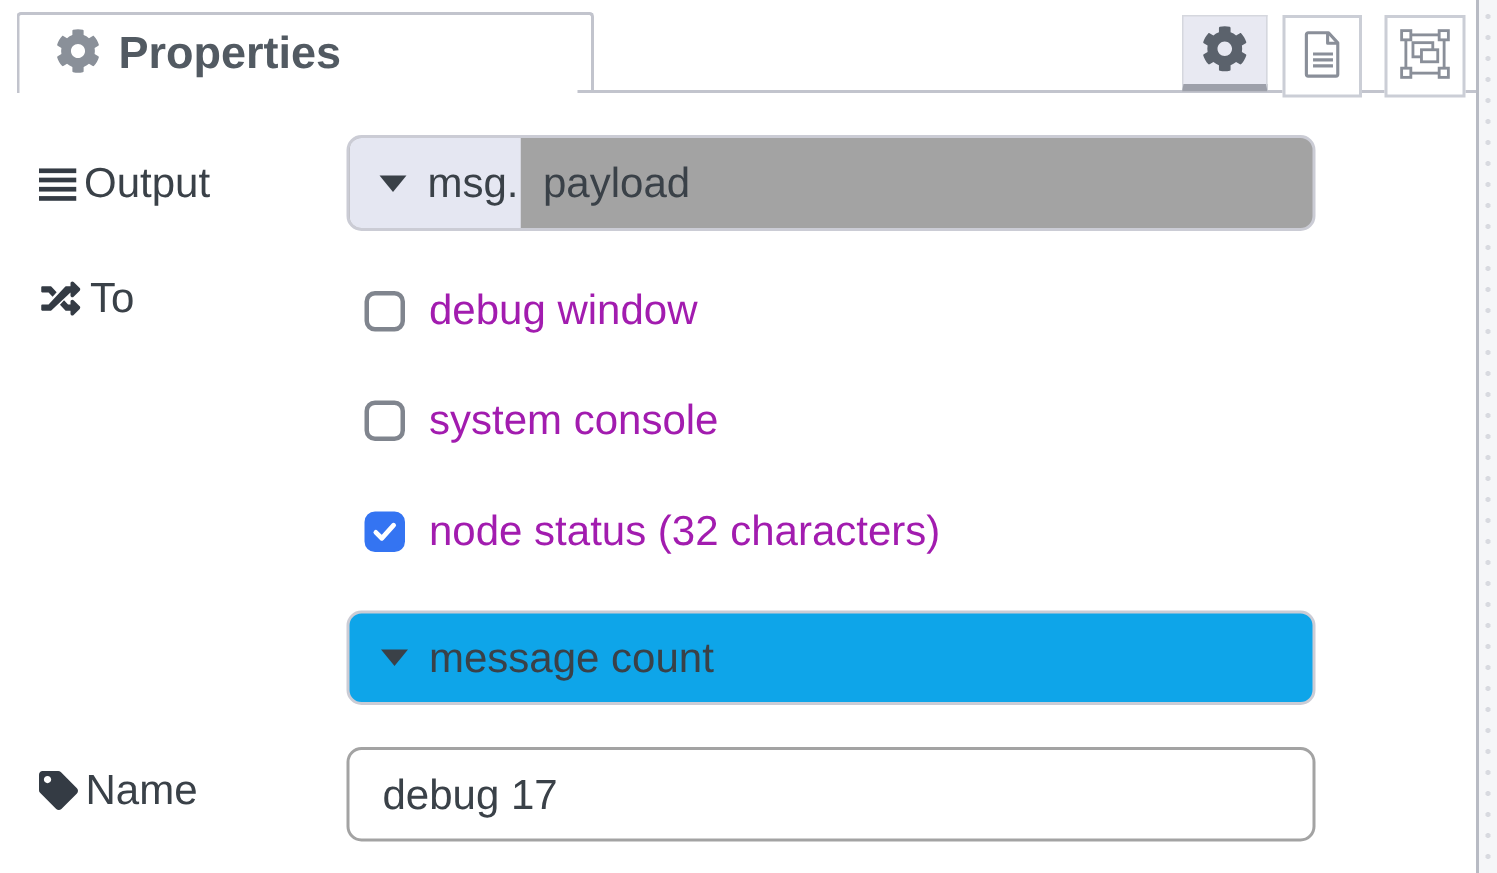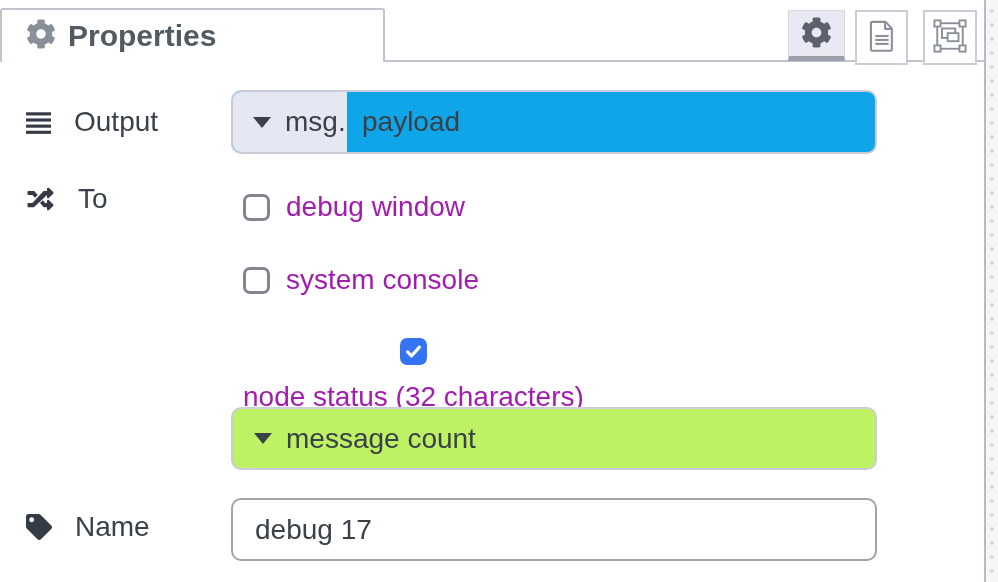--- a/index.html
+++ b/index.html
@@ -4,21 +4,21 @@
 <style>
   * { margin:0; padding:0; box-sizing:border-box; }
   html,body { background:#fff; }
   body { font-family:"Liberation Sans", sans-serif; color:#3A4148; }
   .panel {
     position:relative; width:998px; height:582px; background:#fff; overflow:hidden;
   }
 
   
   .tab-active {
-    position:absolute; left:0; top:8px; width:385px; height:54px;
+    position:absolute; left:11px; top:8px; width:385px; height:54px;
     border:2px solid #C2C4CD; border-bottom:none; border-radius:3px 3px 0 0;
     background:#fff; display:flex; align-items:center; padding-left:24px; gap:12px;
   }
   .tab-title { font-size:30px; font-weight:700; color:#525A62; }
   .tab-gear { color:#8A9099; }
   .header-line {
     position:absolute; top:60px; left:385px; width:601px; height:0;
     border-top:2px solid #C2C4CD;
   }
   .icon-btn {
@@ -36,32 +36,32 @@
   .resize-strip {
     position:absolute; top:0; right:0; width:14px; height:582px;
     background-color:#F5F6F8;
     background-image:radial-gradient(circle, #D8DAE0 1.6px, transparent 1.8px);
     background-size:14px 14px; background-position:center 4px;
     border-left:2px solid #B8BBC4; cursor:col-resize;
   }
 
   
   .field-label {
-    position:absolute; left:26px; display:flex; align-items:center; gap:23px;
+    position:absolute; left:26px; display:flex; align-items:center; gap:5px;
     height:34px; font-size:28px; color:#3A4148;
   }
   .label-output { top:105px; }
   .label-to { top:182px; }
   .label-name { top:510px; }
   .field-label svg { flex:0 0 auto; color:#343B44; }
 
   
   .typed-input {
     position:absolute; left:231px; top:90px; width:646px; height:64px;
-    border:2px solid #CBCCD5; border-radius:10px; background:#0ea5e9;
+    border:2px solid #CBCCD5; border-radius:10px; background:#a3a3a3;
     display:flex; overflow:hidden;
   }
   .ti-button {
     width:114px; background:#E5E7F2; display:flex; align-items:center;
     padding-left:20px; gap:14px; cursor:pointer; border-right:1px solid #E5E7F2;
   }
   .ti-type-label { font-size:28px; color:#3A4148; }
   .ti-value {
     flex:1; display:flex; align-items:center; padding-left:15px;
     font-size:28px; color:#3A4148;border-radius:21px;
@@ -71,34 +71,34 @@
     border-right:9px solid transparent; border-top:11px solid #3A4148;
   }
 
   
   .check-row {
     position:absolute; left:243px; display:flex; align-items:center; gap:16px;
     cursor:pointer;
   }
   .row-debug-window { top:191px; }
   .row-system-console { top:264px; }
-  .row-node-status { top:338px;flex-direction:column; }
+  .row-node-status { top:338px; }
   .checkbox {
     width:27px; height:27px; border:3px solid #80858E; border-radius:7px;
     background:#fff; display:flex; align-items:center; justify-content:center;
   }
   .checkbox .check { display:none; }
   .checkbox.is-checked { background:#3474F2; border-color:#3474F2; }
   .checkbox.is-checked .check { display:block; }
   .check-label { font-size:28px; color:#a21caf; }
 
   
   .status-select {
     position:absolute; left:231px; top:407px; width:646px; height:63px;
-    background:#bef264; border:2px solid #CBCCD5; border-radius:10px;
+    background:#0ea5e9; border:2px solid #CBCCD5; border-radius:10px;
     display:flex; align-items:center; padding-left:21px; gap:14px;
     font-size:28px; color:#3A4148; cursor:pointer;
   }
 
   
   .name-input {
     position:absolute; left:231px; top:498px; width:646px; height:63px;
     background:#fff; border:2px solid #a3a3a3; border-radius:10px;
     display:flex; align-items:center; padding-left:22px;
     font-size:28px; color:#3A4148;

